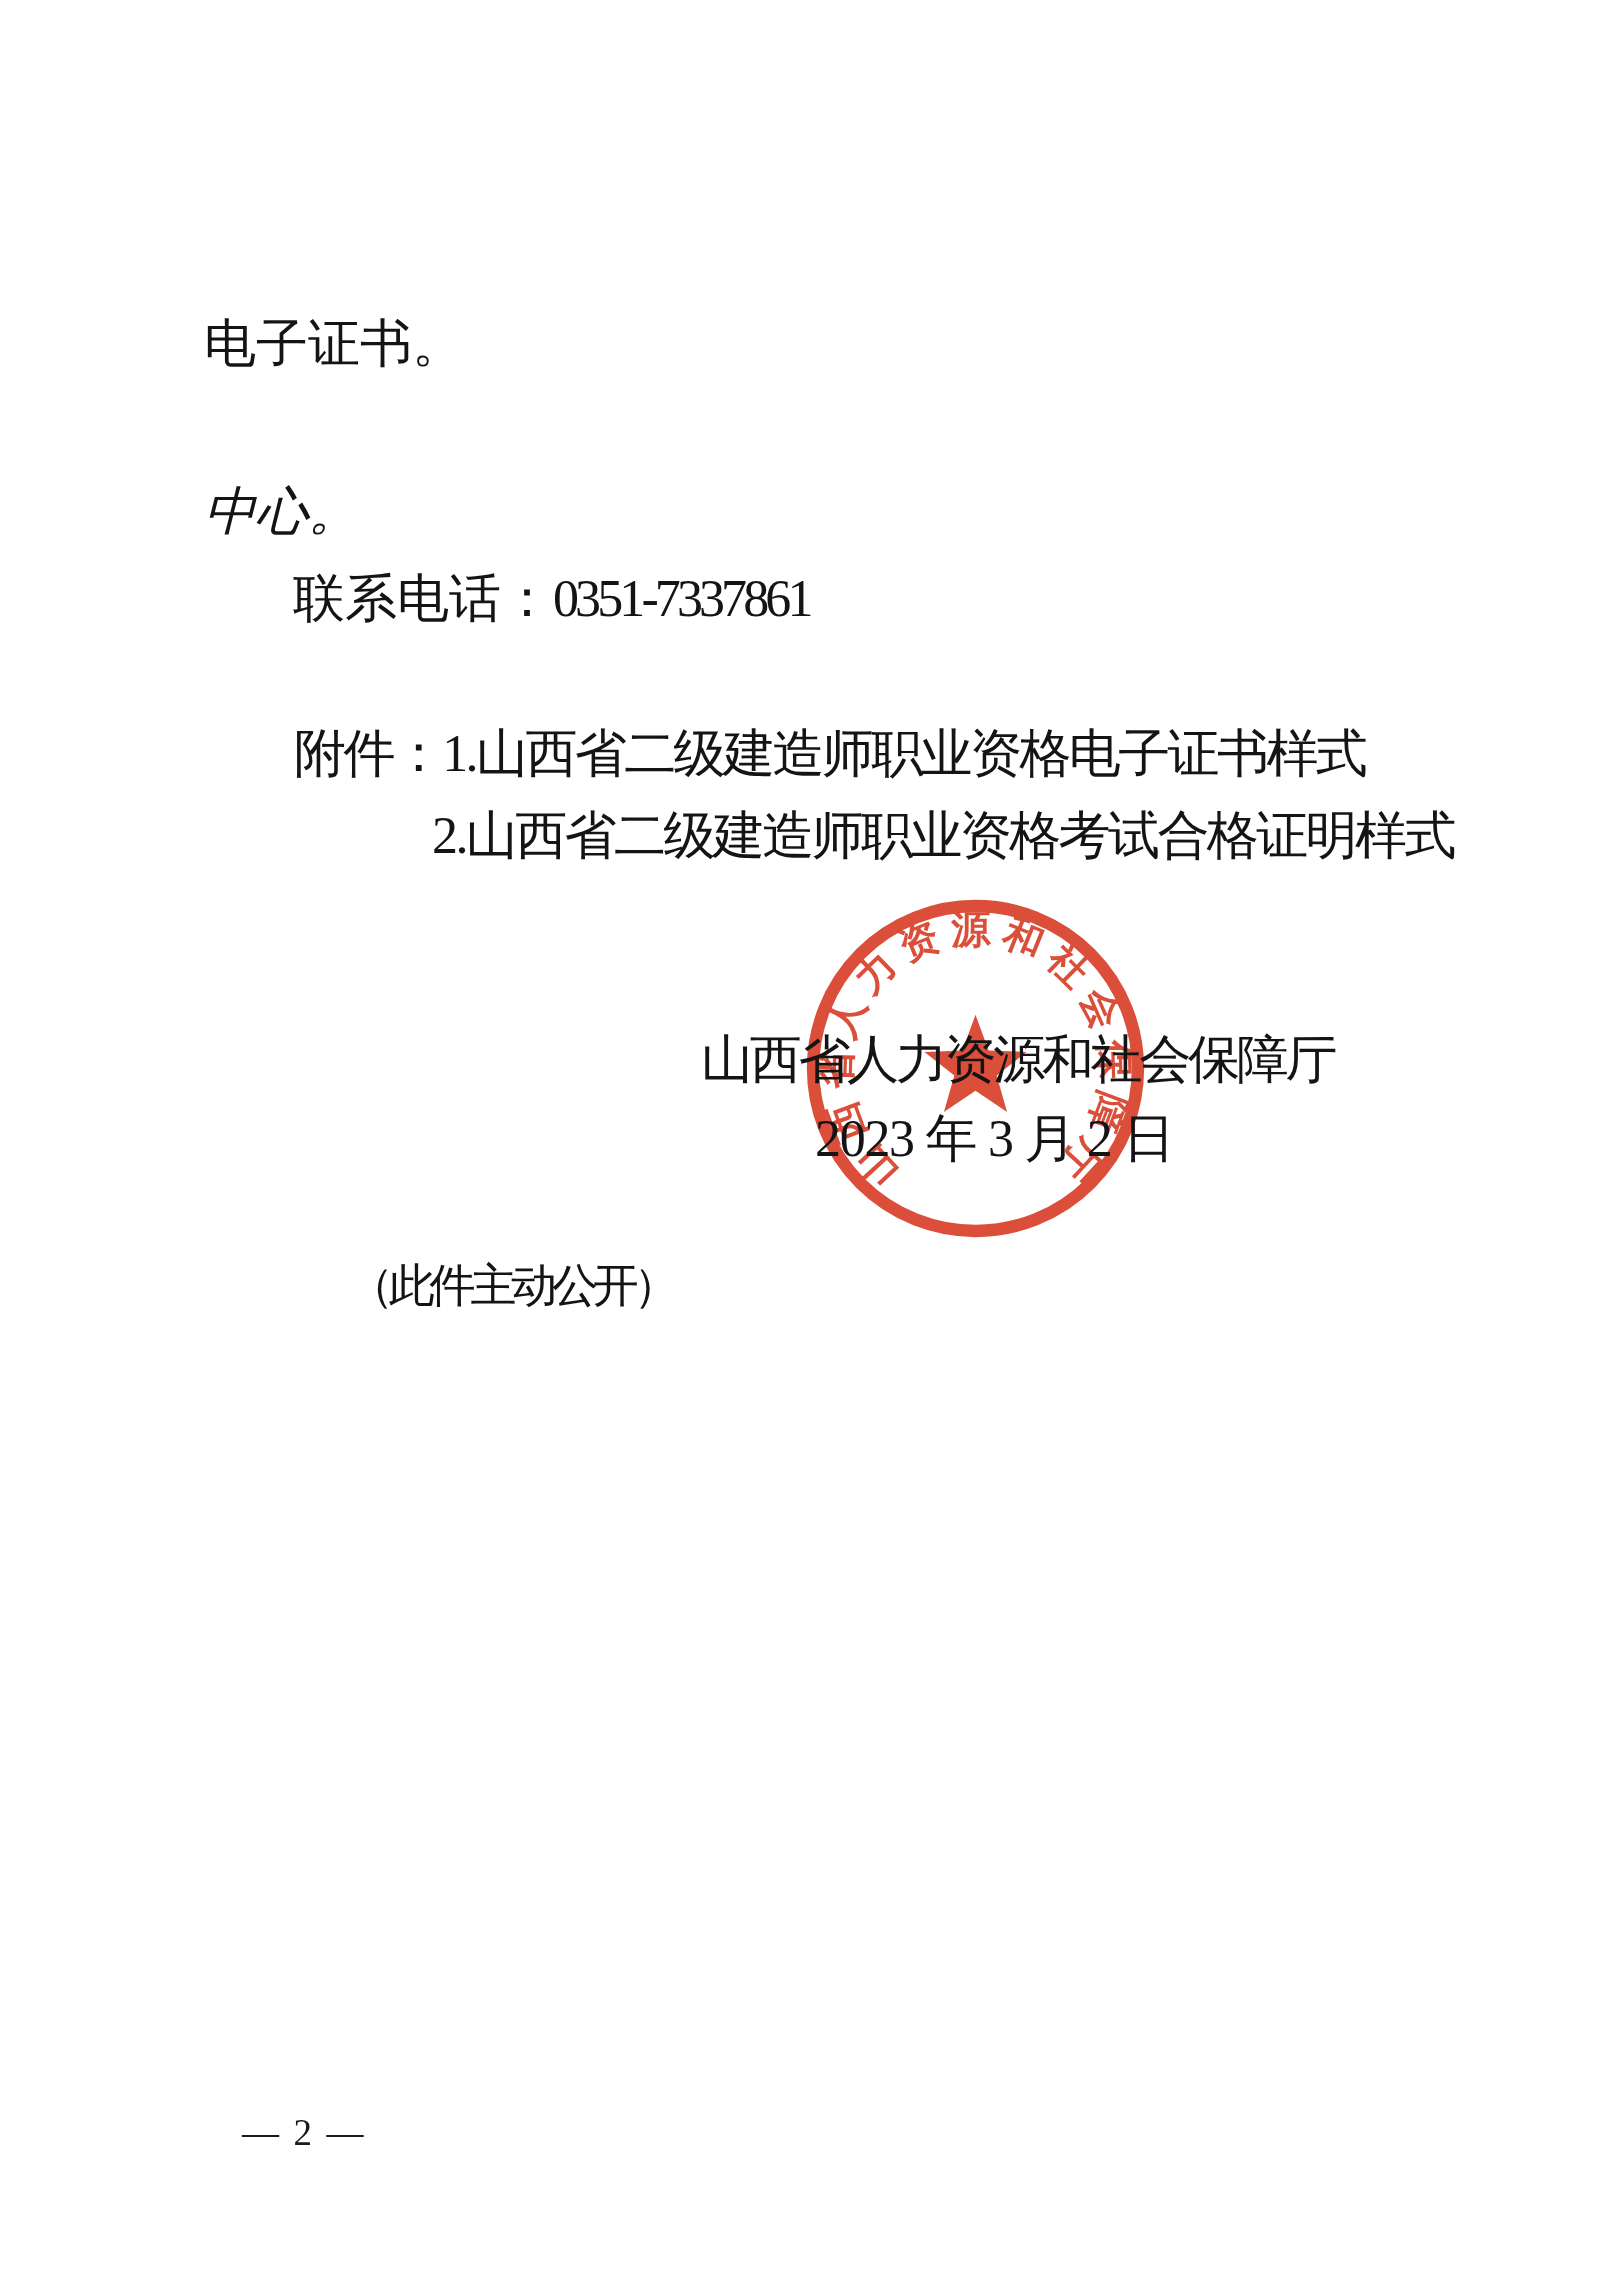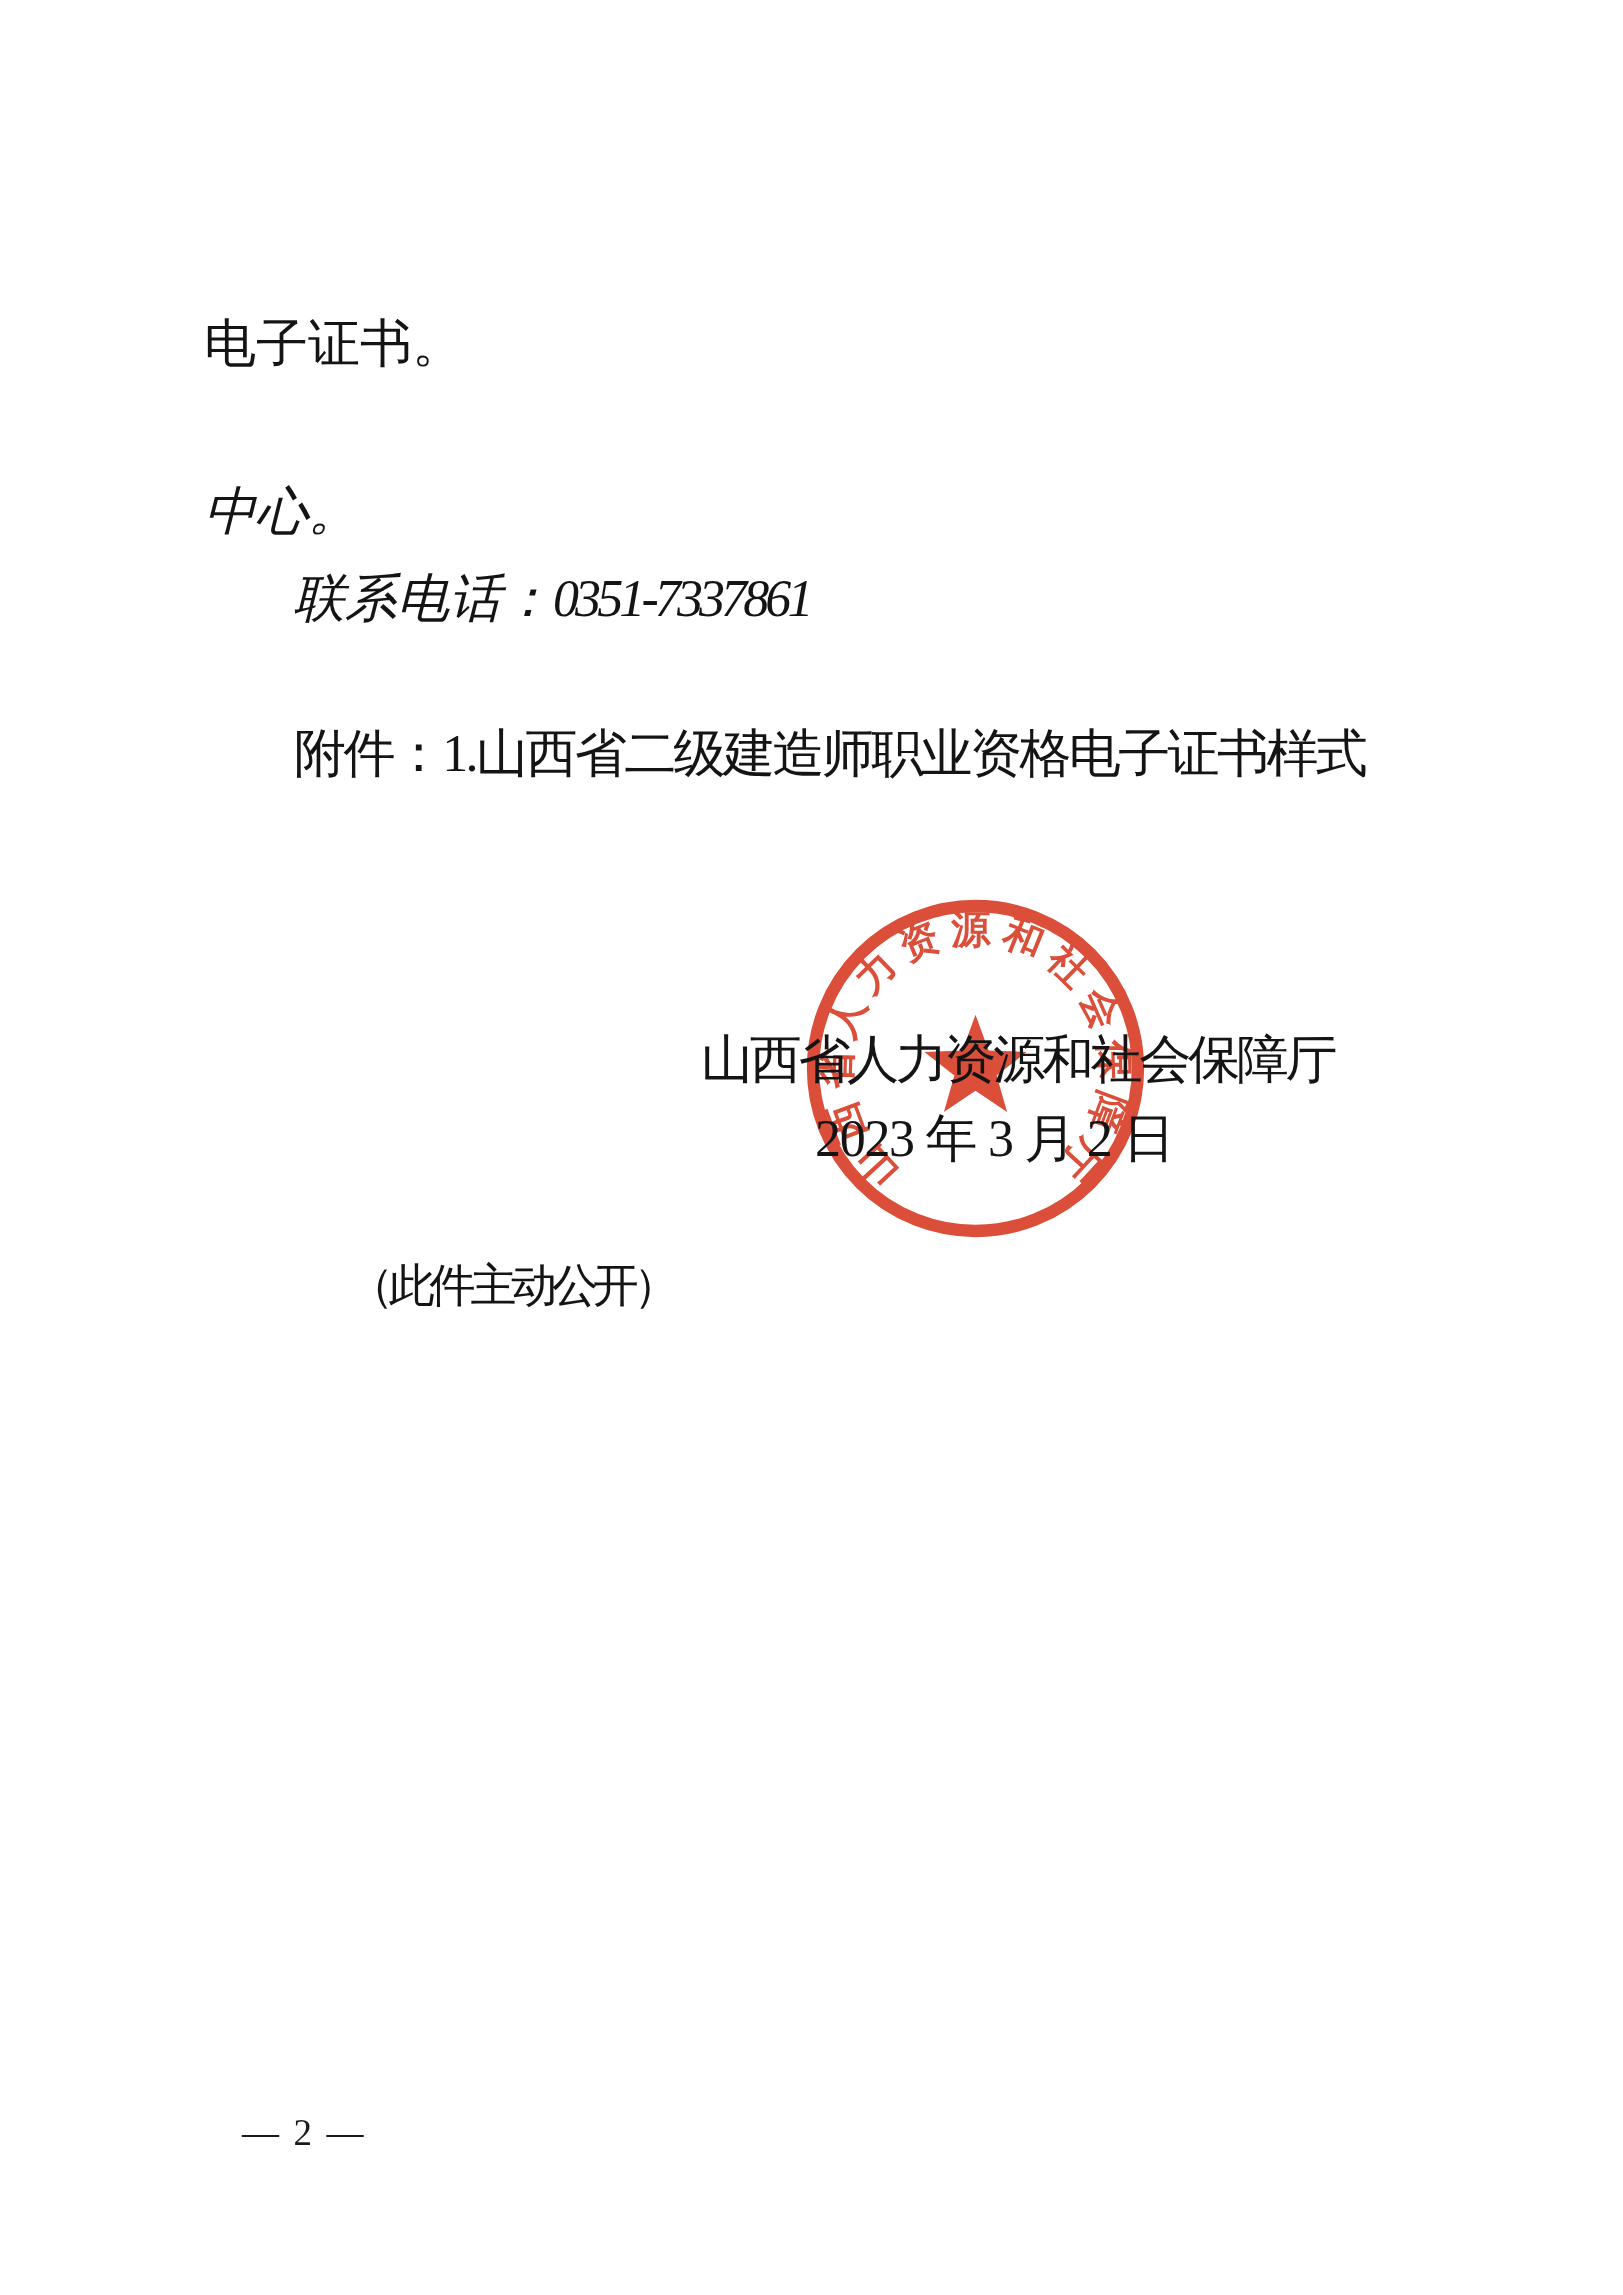--- a/index.html
+++ b/index.html
@@ -19,21 +19,21 @@
   .tline {
     position: absolute;
     white-space: nowrap;
     font-size: 52px;
     line-height: 55px;
     letter-spacing: 0;
   }
   .l1   { left: 204px;  top: 316px;  }
   .l2   { left: 294px;  top: 403px;  letter-spacing: 3.9px; }
   .l3   { left: 204px;  top: 484px; font-style: italic;  }
-  .l4   { left: 293px;  top: 571px; font-style: italic;  }
+  .l4   { left: 293px;  top: 571px;  }
   .l4 .num { letter-spacing: -3.9px; }
   .l5   { left: 294px;  top: 726px; letter-spacing: -2.6px; }
   .l6   { left: 432px;  top: 808px; letter-spacing: -2.6px; }
   .sig  { left: 701px; top: 1032px; letter-spacing: -3.3px; z-index: 5; }
   .date { left: 815px; top: 1111px; letter-spacing: -1.3px; z-index: 5; }
   .note { left: 308px;  top: 1258px; font-size: 46px; letter-spacing: -5.2px; margin-left: 40px; }
   .pageno {
     left: 242px; top: 2110px;
     font-size: 37px; line-height: 46px; letter-spacing: 2.6px;
     color: #1a1a1a;
@@ -78,20 +78,21 @@
 
   <div class="tline l1">电子证书。</div>
 
 
   <div class="tline l3">中心。</div>
 
   <div class="tline l4"><span>联系电话：</span><span class="num">0351-7337861</span></div>
 
   <div class="tline l5">附件：1.山西省二级建造师职业资格电子证书样式</div>
 
+  <div class="tline l6">2.山西省二级建造师职业资格考试合格证明样式</div>
 
   <div class="tline sig">山西省人力资源和社会保障厅</div>
 
   <div class="tline date">2023 年 3 月 2 日</div>
 
   <div class="tline note">（此件主动公开）</div>
 
   <div class="tline pageno">— 2 —</div>
 
 </div>

